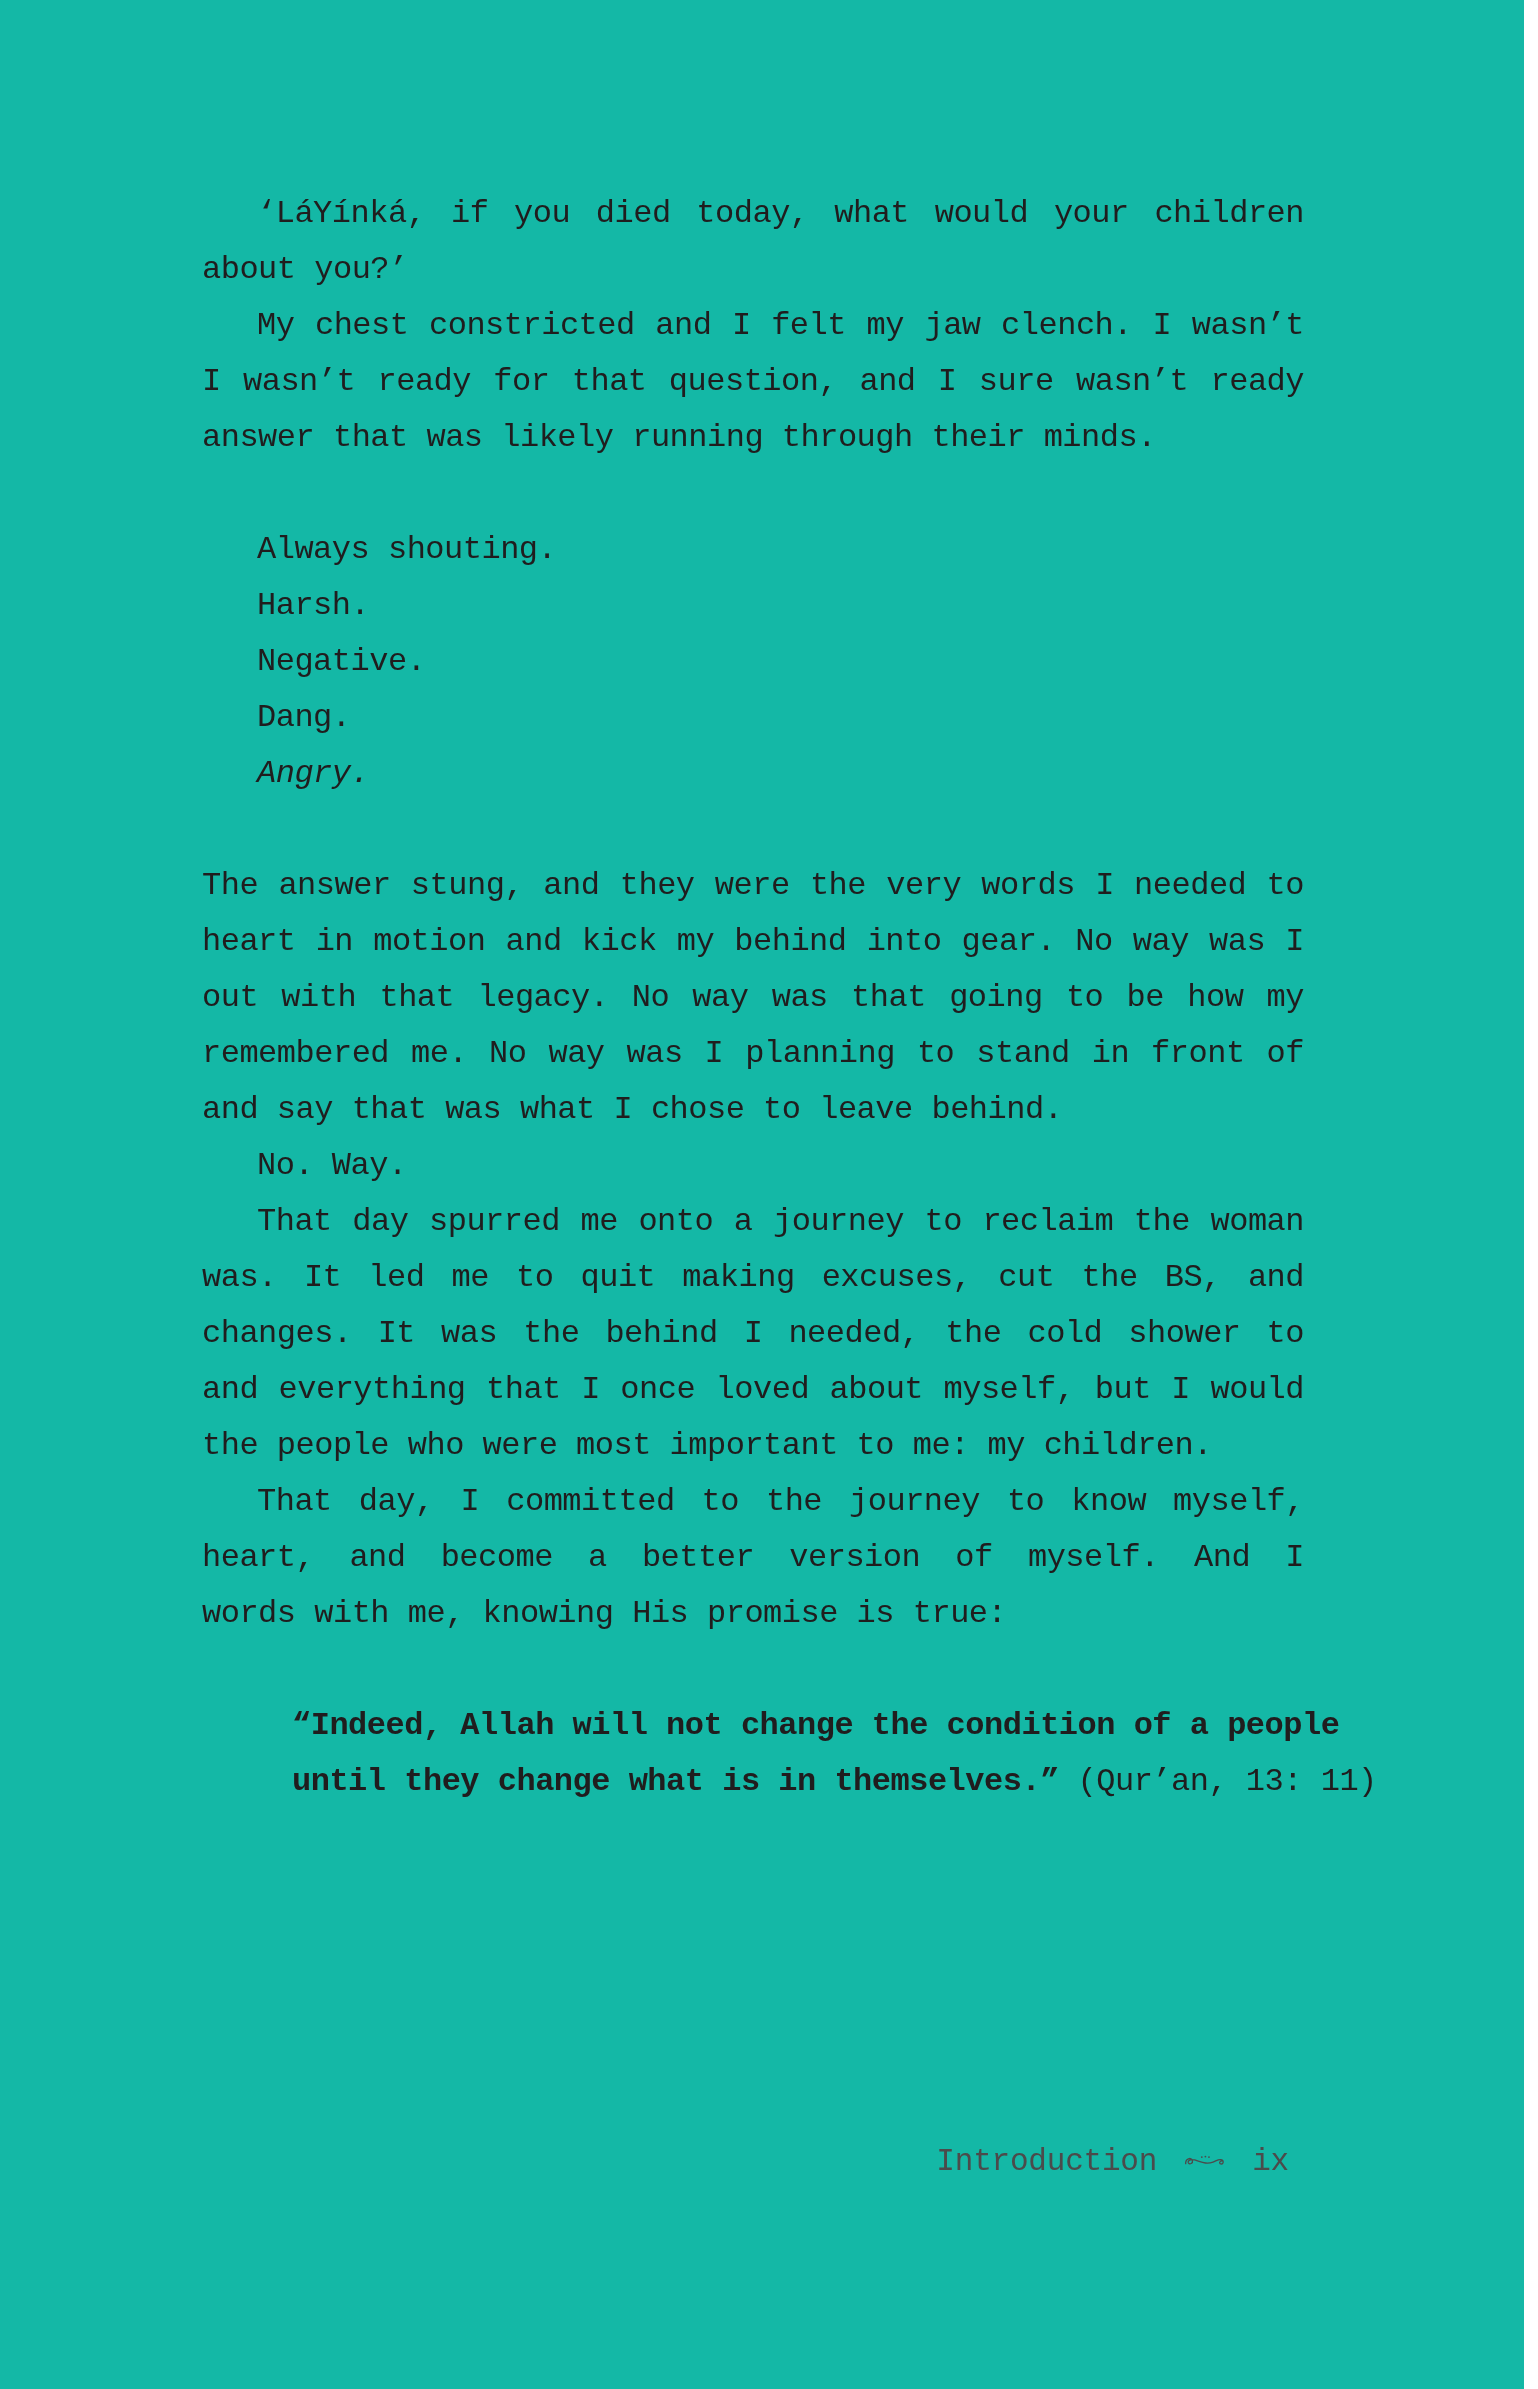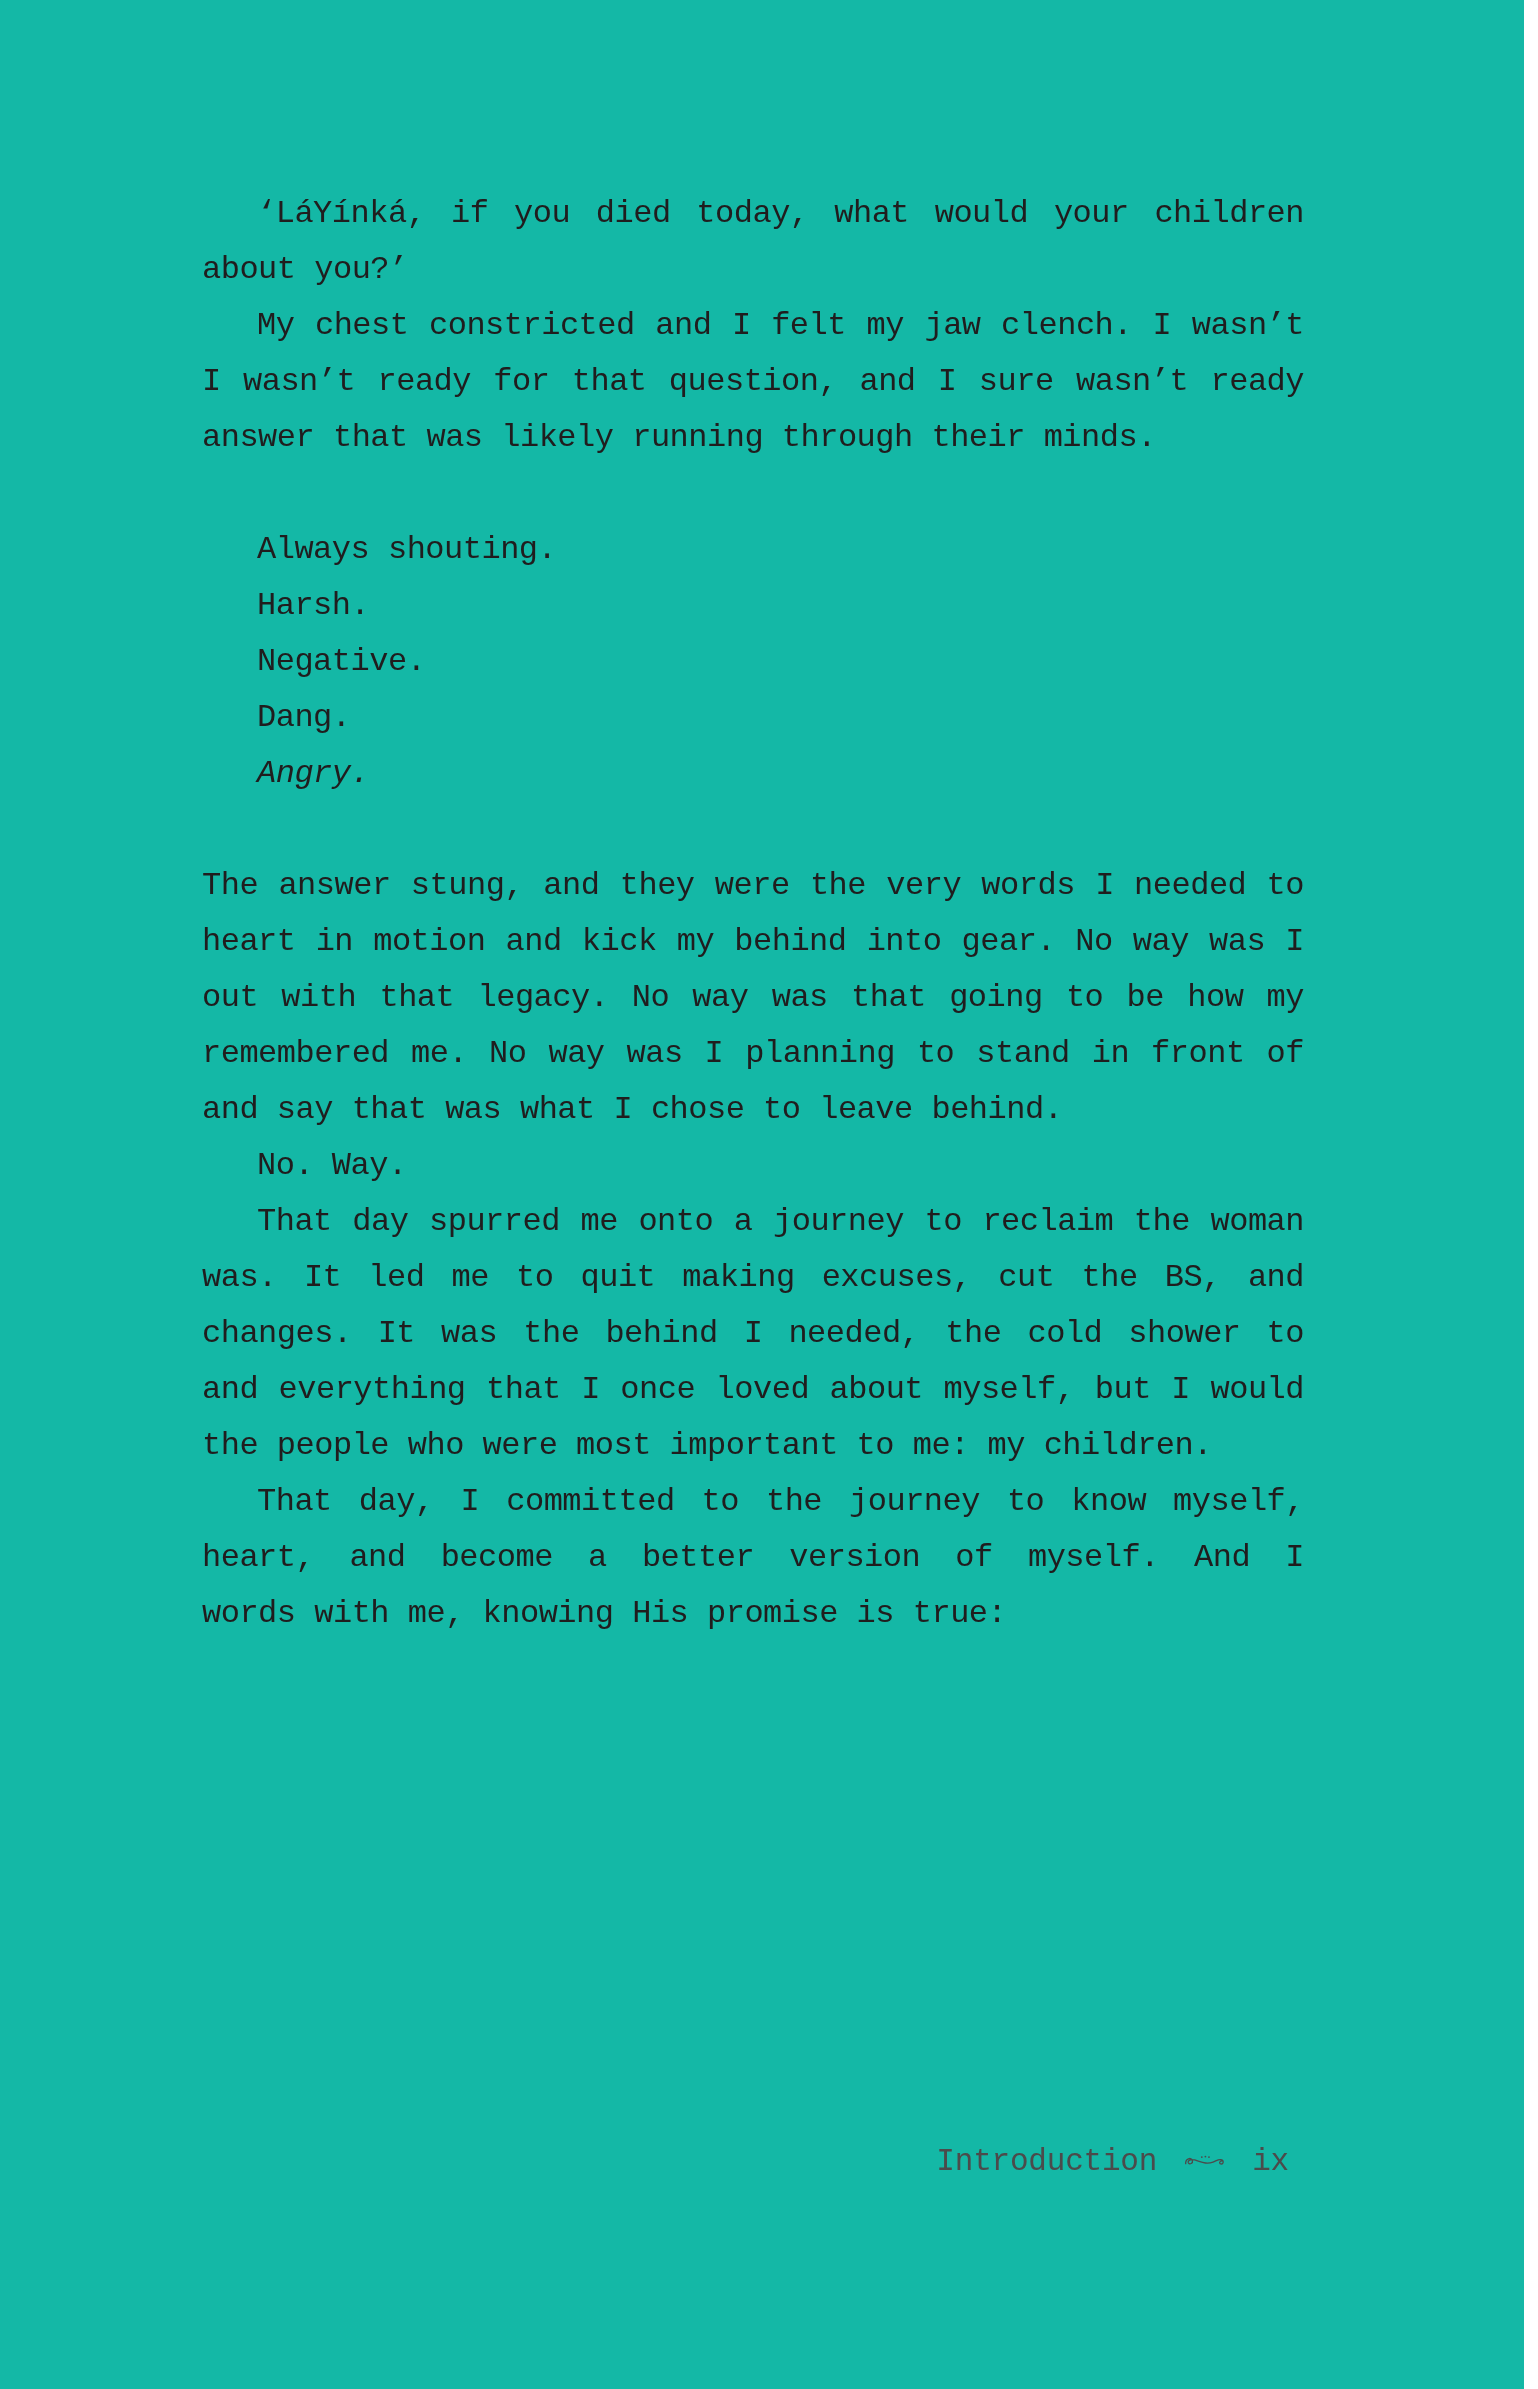--- a/index.html
+++ b/index.html
@@ -96,20 +96,24 @@
     <div class="jl">changes. It was the behind I needed, the cold shower to wake me up</div>
     <div class="jl">and everything that I once loved about myself, but I would also lose</div>
     <div class="ln">the people who were most important to me: my children.</div>
 
     <div class="jl ind">That day, I committed to the journey to know myself, understand</div>
     <div class="jl">heart, and become a better version of myself. And I carried Allah’s</div>
     <div class="ln">words with me, knowing His promise is true:</div>
 
     <div class="gap"></div>
 
+    <div class="quote">
+      <div class="ln">“Indeed, Allah will not change the condition of a people</div>
+      <div class="ln"><span>until they change what is in themselves.”</span><span class="cite"> (Qur’an, 13: 11)</span></div>
+    </div>
 
   </div>
 
   <div class="footer">
     <span>Introduction</span>
     <span class="ornament">
       <svg width="43" height="22" viewBox="0 0 48 24" aria-hidden="true">
         <path d="M3 15 C2.5 9 9.5 7.5 10.5 11.5 C11.3 14.5 7.5 16.5 6 14 C4.8 11.8 8.5 9.5 13 10.8 C21 13.2 26 16 33.5 13.2 C37.5 11.7 40.5 9.2 43.5 10.8 C46 12.2 44.8 16 42.2 15.3 C40 14.7 40.8 11.6 43.8 11.8" fill="none" stroke="#4b4b4b" stroke-width="1.5" stroke-linecap="round"></path>
         <circle cx="21" cy="7.6" r="1" fill="#4b4b4b"></circle>
         <circle cx="25" cy="7" r="1" fill="#4b4b4b"></circle>

